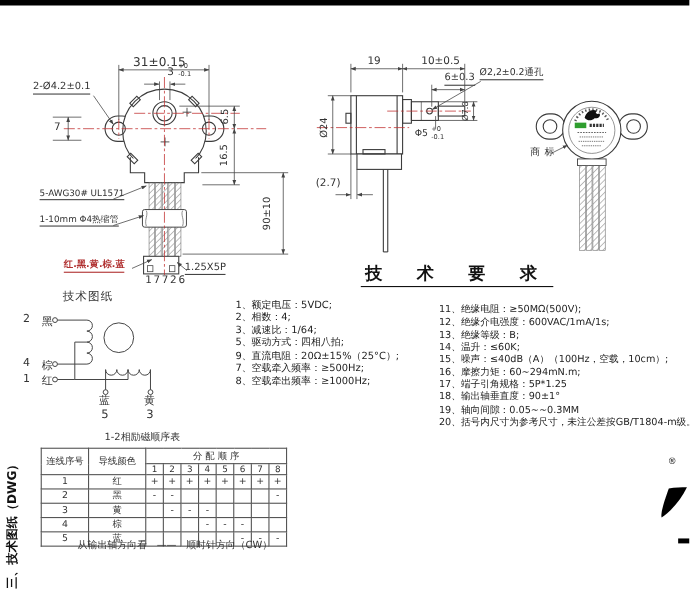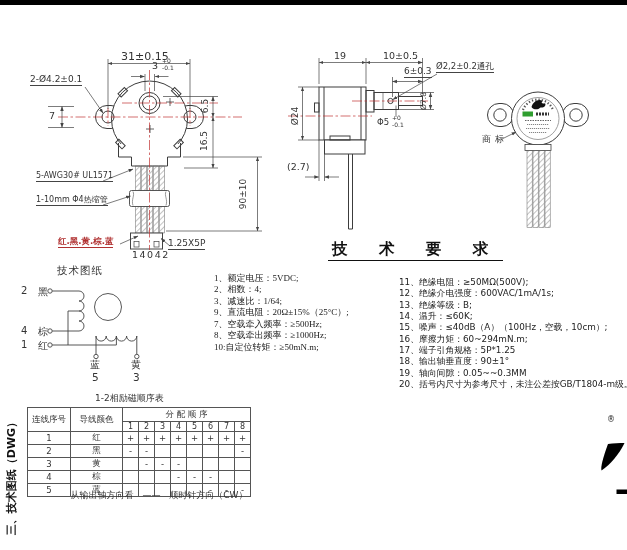--- a/index.html
+++ b/index.html
@@ -8,25 +8,25 @@
   .t{position:absolute;white-space:nowrap;color:#333;font-size:9px;line-height:1.05;}
   .vt{position:absolute;white-space:nowrap;color:#333;font-size:9px;
       transform:translate(-50%,-50%) rotate(-90deg);}
   .ul{border-bottom:1px solid #444;padding-bottom:1px;}
   .tol{font-size:6px;line-height:6px;}
   #topbar{position:absolute;left:0;top:0;width:627px;height:5px;background:#000;}
   #tech-title{font-size:15.5px;font-weight:bold;letter-spacing:13px;color:#111;
               border-bottom:1.5px solid #111;padding:0 2px 2px 4px;
               font-family:"DejaVu Serif","Liberation Serif",serif;}
   .techcol{position:absolute;white-space:nowrap;}
-  #tech-left{left:197px;top:273px;font-size:9px;line-height:11.45px;font-family:Liberation Serif, serif;}
+  #tech-left{left:197px;top:273px;font-size:9px;line-height:11.45px;}
   #tech-right{left:399px;top:277px;font-size:8.8px;line-height:11.35px;}
   #tech-left div:nth-child(-n+8){padding-left:17px;}
   .term{position:absolute;display:flex;justify-content:space-between;width:27px;font-size:10px;color:#333;}
-  #exc-table{position:absolute;left:27px;top:407px;border-collapse:collapse;table-layout:fixed;}
+  #exc-table{position:absolute;left:37px;top:407px;border-collapse:collapse;table-layout:fixed;}
   #exc-table td{border:1px solid #555;text-align:center;font-size:8.5px;color:#333;
                 padding:0;overflow:hidden;}
   #exc-table tr.h1 td{height:13px;}
   #exc-table tr.h2 td{height:9px;font-size:8px;}
   #exc-table tr.dr td{height:10px;}
   #footer-line{position:absolute;left:39px;top:489px;width:240px;text-align:center;
                font-size:9px;color:#333;white-space:nowrap;}
   #footer-line span{margin:0 3px;}
   #side-title{position:absolute;left:11px;top:476px;transform:translate(-50%,-50%) rotate(-90deg);
               font-size:11px;font-weight:bold;color:#111;white-space:nowrap;}
@@ -210,21 +210,21 @@
   <div class="t tol" style="left:162px;top:58px">+0</div>
   <div class="t tol" style="left:162px;top:64.5px">-0.1</div>
   <div class="t ul" style="left:30px;top:75px">2-Ø4.2±0.1</div>
   <div class="t" style="left:49px;top:111px;font-size:9.5px">7</div>
   <div class="vt" style="left:205px;top:106px">6.5</div>
   <div class="vt" style="left:203.5px;top:140.5px">16.5</div>
   <div class="vt" style="left:243px;top:194px">90±10</div>
   <div class="t ul" style="left:36px;top:172px;font-size:8px">5-AWG30# UL1571</div>
   <div class="t ul" style="left:36px;top:196px;font-size:8px">1-10mm Φ4热缩管</div>
   <div class="t ul red" style="left:58px;top:237px;font-size:8.5px;border-color:#b03030">红.黑.黄.棕.蓝</div>
-  <div class="t" style="left:132px;top:250px;font-size:9.5px;letter-spacing:1.5px">14042</div>
+  <div class="t" style="left:132px;top:250px;font-size:9.5px;letter-spacing:1.5px">17726</div>
   <div class="t ul" style="left:168px;top:239px">1.25X5P</div>
 
   <div class="t" style="left:334px;top:51px;font-size:9.5px">19</div>
   <div class="t" style="left:383px;top:51px;font-size:9.5px">10±0.5</div>
   <div class="t ul" style="left:404px;top:67px">6±0.3</div>
   <div class="t ul" style="left:436px;top:62px;font-size:8.5px">Ø2,2±0.2通孔</div>
   <div class="vt" style="left:295px;top:116px">Ø24</div>
   <div class="vt" style="left:423px;top:101px;font-size:7.5px">Ø7.8</div>
   <div class="t" style="left:377px;top:118px;font-size:8.5px">Φ5</div>
   <div class="t tol" style="left:392px;top:115px">+0</div>
@@ -234,24 +234,24 @@
   <div class="t" style="left:482px;top:135px;letter-spacing:4px">商标</div>
   <div class="t" style="left:607px;top:416px;font-size:8px;color:#222">®</div>
 
   <div class="t" style="left:328px;top:241px">
     <span id="tech-title">技 术 要 求</span>
   </div>
   <div class="techcol" id="tech-left">
     <div>1、额定电压：5VDC;</div>
     <div>2、相数：4;</div>
     <div>3、减速比：1/64;</div>
+    <div>5、驱动方式：四相八拍;</div>
     <div>9、直流电阻：20Ω±15%（25°C）;</div>
     <div>7、空载牵入频率：≥500Hz;</div>
     <div>8、空载牵出频率：≥1000Hz;</div>
-    <div>10:自定位转矩：≥50mN.m;</div>
   </div>
   <div class="techcol" id="tech-right">
     <div>11、绝缘电阻：≥50MΩ(500V);</div>
     <div>12、绝缘介电强度：600VAC/1mA/1s;</div>
     <div>13、绝缘等级：B;</div>
     <div>14、温升：≤60K;</div>
     <div>15、噪声：≤40dB（A）（100Hz，空载，10cm）;</div>
     <div>16、摩擦力矩：60~294mN.m;</div>
     <div>17、端子引角规格：5P*1.25</div>
     <div>18、输出轴垂直度：90±1°</div>

